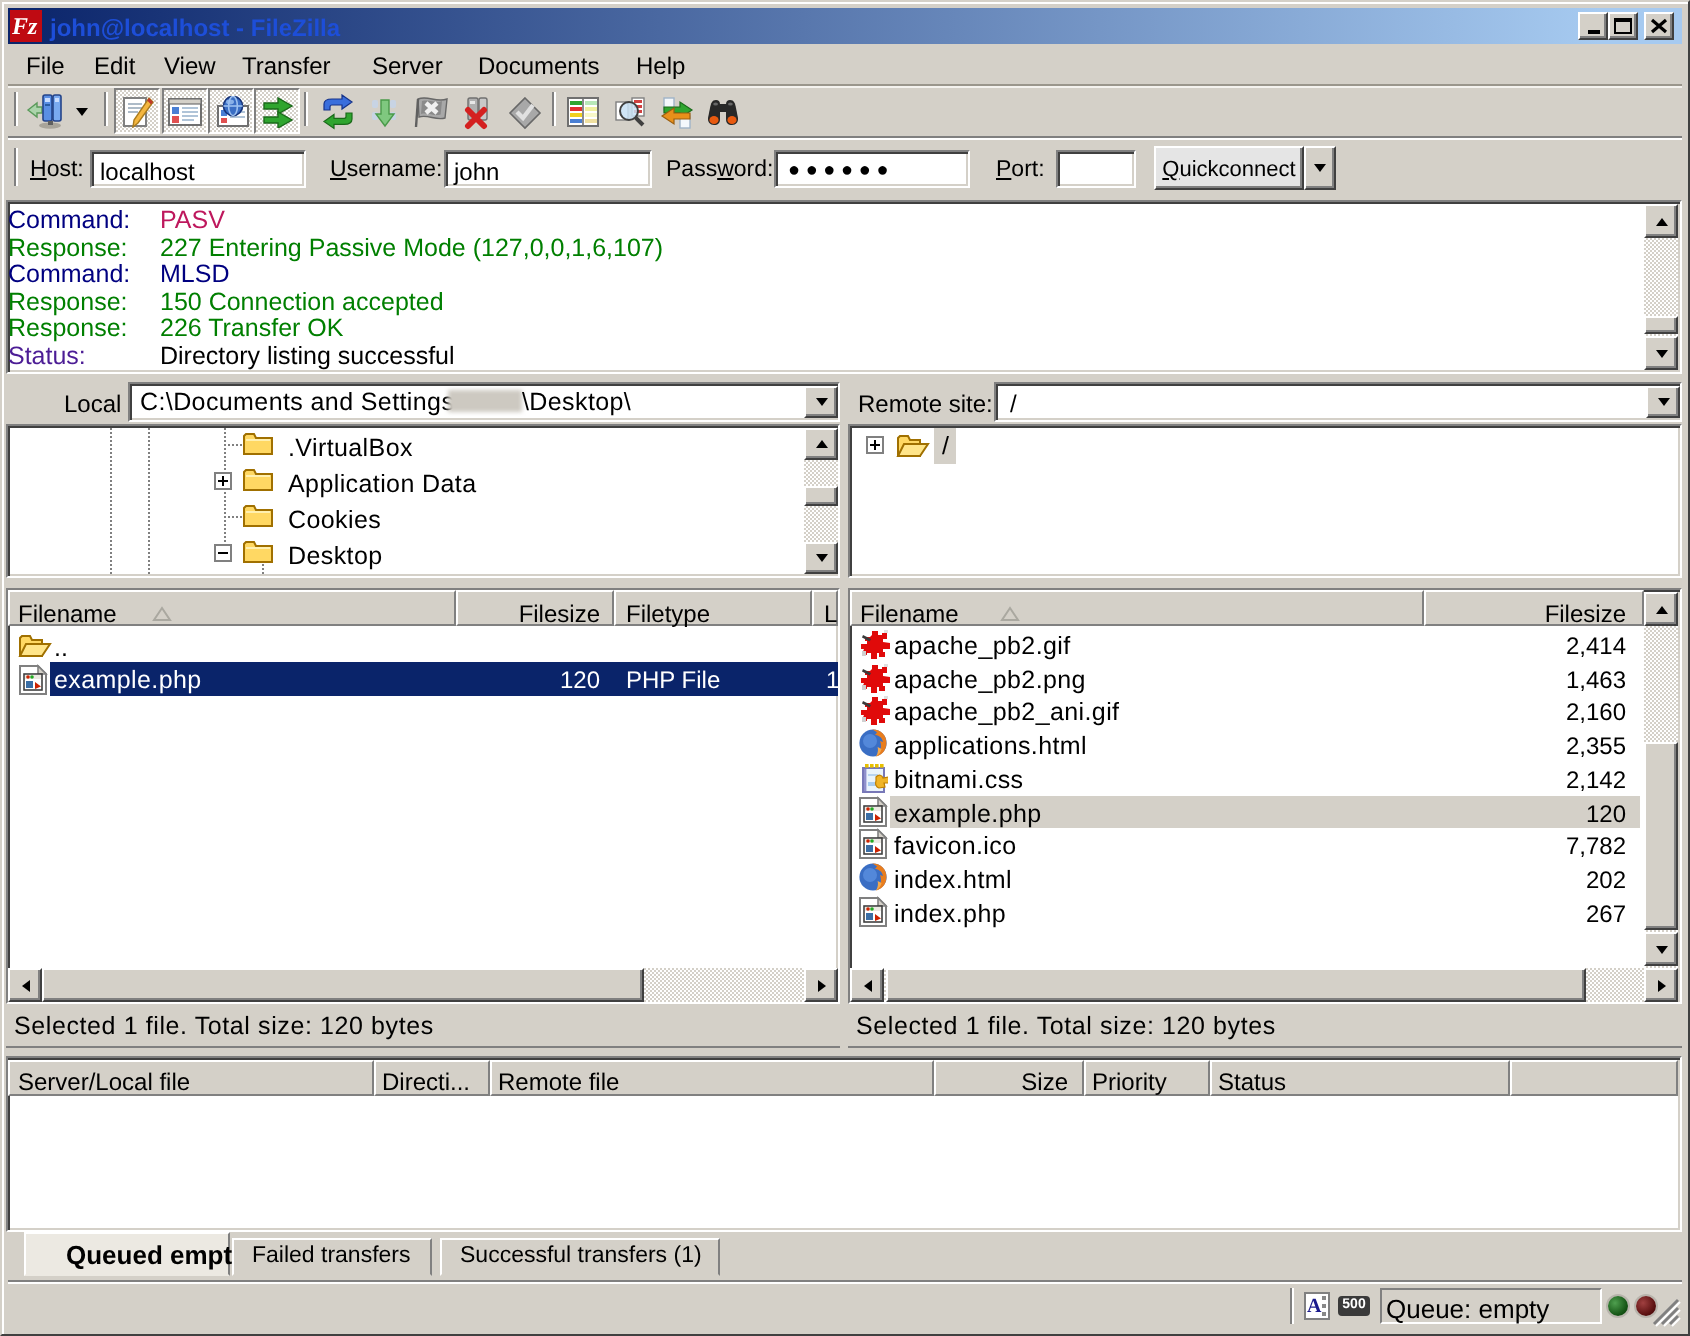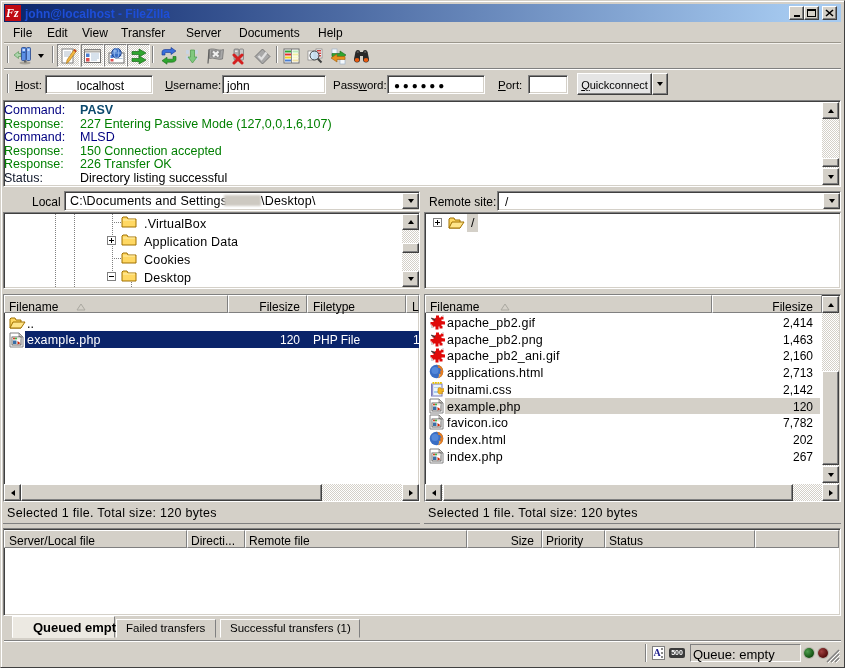--- a/index.html
+++ b/index.html
@@ -172,39 +172,39 @@
     <ellipse cx="4" cy="12" rx="2.3" ry="2" fill="#E85A10"></ellipse>
     <ellipse cx="13" cy="12" rx="2.3" ry="2" fill="#E85A10"></ellipse>
     <ellipse cx="4.8" cy="4" rx="1.2" ry="0.8" fill="#686868"></ellipse>
     <ellipse cx="12.2" cy="4" rx="1.2" ry="0.8" fill="#686868"></ellipse>
   </svg>
 
 <div class="abs" style="left:4px;top:68px;width:837px;height:1px;background:#808080;"></div>
 <div class="abs" style="left:4px;top:69px;width:837px;height:30px;background:#D4D0C8;border-top:1px solid #fff;"></div>
 <div class="abs" style="left:7px;top:74px;width:2px;height:19px;border-left:1px solid #808080;border-right:1px solid #fff;"></div>
 <div class="abs txt" style="left:15px;top:79px;font-size:11.5px;"><span style="text-decoration:underline">H</span>ost:</div>
-<div class="abs field txt" style="left:45px;top:75px;width:108px;height:19px;padding:3px 1px 0 4px;text-align:center;">localhost</div>
+<div class="abs field txt" style="left:45px;top:75px;width:108px;height:19px;padding:3px 1px 0 4px;">localhost</div>
 <div class="abs txt" style="left:165px;top:79px;font-size:11.5px;"><span style="text-decoration:underline">U</span>sername:</div>
 <div class="abs field txt" style="left:222px;top:75px;width:104px;height:19px;padding:3px 0 0 4px;">john</div>
 <div class="abs txt" style="left:333px;top:79px;font-size:11.5px;">Pass<span style="text-decoration:underline">w</span>ord:</div>
 <div class="abs field txt" style="left:387px;top:75px;width:98px;height:19px;padding:4px 0 0 6px;font-size:10px;letter-spacing:2.8px;">●●●●●●</div>
 <div class="abs txt" style="left:498px;top:79px;font-size:11.5px;"><span style="text-decoration:underline">P</span>ort:</div>
 <div class="abs field txt" style="left:528px;top:75px;width:40px;height:19px;"></div>
 <div class="abs raised txt" style="left:577px;top:73px;width:75px;height:22px;text-align:center;padding-top:5px;background:#e5e5e5;font-size:11px;"><span style="text-decoration:underline">Q</span>uickconnect</div>
 <div class="abs raised" style="left:652px;top:73px;width:16px;height:22px;background:#D4D0C8;"></div>
 <div class="abs arrow-dn" style="left:657px;top:82px;"></div>
 
 <div class="abs sunken" style="left:3px;top:100px;width:838px;height:87px;background:#fff;"></div>
 <div class="abs" id="log" style="left:4px;top:104px;width:816px;height:81px;line-height:13.5px;font-size:12.5px;">
- <div><span style="color:#000080;">Command:</span><span class="logv" style="color:#0c4a6e;font-weight:bold;">PASV</span></div>
+ <div><span style="color:#000080;">Command:</span><span class="logv" style="color:#be185d;">PASV</span></div>
  <div><span style="color:#007F00;">Response:</span><span class="logv" style="color:#007F00;">227 Entering Passive Mode (127,0,0,1,6,107)</span></div>
  <div><span style="color:#000080;">Command:</span><span class="logv" style="color:#000080;">MLSD</span></div>
  <div><span style="color:#007F00;">Response:</span><span class="logv" style="color:#007F00;">150 Connection accepted</span></div>
  <div><span style="color:#007F00;">Response:</span><span class="logv" style="color:#007F00;">226 Transfer OK</span></div>
- <div><span style="color:#0f172a;">Status:</span><span class="logv" style="color:#000;">Directory listing successful</span></div>
+ <div><span style="color:#4c1d95;">Status:</span><span class="logv" style="color:#000;">Directory listing successful</span></div>
 </div>
 
 <div class="abs dither" style="left:822px;top:102px;width:17px;height:83px;"></div>
 <div class="abs sbbtn" style="left:822px;top:102px;width:17px;height:17px;">
     <div class="arrow-up"></div>
   </div>
 <div class="abs raised" style="left:822px;top:158px;width:17px;height:9px;background:#D4D0C8;"></div>
 <div class="abs sbbtn" style="left:822px;top:168px;width:17px;height:17px;">
     <div class="arrow-dn"></div>
   </div>
@@ -363,21 +363,21 @@
   </svg>
 <div class="abs txt" style="left:447px;top:349px;font-size:12.5px;letter-spacing:0.2px;">apache_pb2_ani.gif</div>
 <div class="abs txt" style="left:700px;top:349px;width:113px;text-align:right;">2,160</div>
 <svg class="abs" style="left:429px;top:364px;" width="15" height="15" viewBox="0 0 15 15">
     <circle cx="7.5" cy="7.5" r="6.8" fill="#3A6EC4"></circle>
     <circle cx="6" cy="6.5" r="3.5" fill="#5A8FE0" opacity="0.8"></circle>
     <path d="M7 0.8 C11 0.5 14.5 3.5 14.2 8 C14 11.5 11.5 13.8 9 14.2 C11.5 12 12 9 11 6.5 L12.5 7 C12 4.5 10 3.5 8.5 3.5 L9.5 2.2 C8.7 1.5 7.8 1.2 7 0.8 Z" fill="#E87D1E"></path>
     <path d="M9 14.2 C10 12.5 10.2 11 9.8 9.5 L11.8 10.5 C11.3 12.3 10.3 13.6 9 14.2 Z" fill="#F4A94C"></path>
   </svg>
 <div class="abs txt" style="left:447px;top:366px;font-size:12.5px;letter-spacing:0.2px;">applications.html</div>
-<div class="abs txt" style="left:700px;top:366px;width:113px;text-align:right;">2,713</div>
+<div class="abs txt" style="left:700px;top:366px;width:113px;text-align:right;">2,355</div>
 <svg class="abs" style="left:429px;top:381px;" width="15" height="16" viewBox="0 0 15 16">
     <rect x="2.5" y="3" width="10.5" height="12" fill="#EAF4FC" stroke="#7878B8" stroke-width="1"></rect>
     <rect x="3" y="3.5" width="1.2" height="11" fill="#9090CC"></rect>
     <rect x="3.5" y="1" width="1.8" height="1.8" fill="#E8C000"></rect>
     <rect x="6" y="1" width="1.8" height="1.8" fill="#E8C000"></rect>
     <rect x="8.5" y="1" width="1.8" height="1.8" fill="#E8C000"></rect>
     <rect x="11" y="1" width="1.8" height="1.8" fill="#E8C000"></rect>
     <rect x="5" y="6" width="5" height="1" fill="#B8D4F0"></rect>
     <rect x="5" y="10" width="4" height="2" fill="#A8CCF0"></rect>
     <path d="M9 7.5 C10.5 6 12 6.5 12.5 8 L15.5 7.5 L15.5 10.5 L13 10.5 L13.5 12.5 L10.5 13 C9 12.5 8.5 11 9 9.5 Z" fill="#F0B428" stroke="#C08000" stroke-width="0.6"></path>

